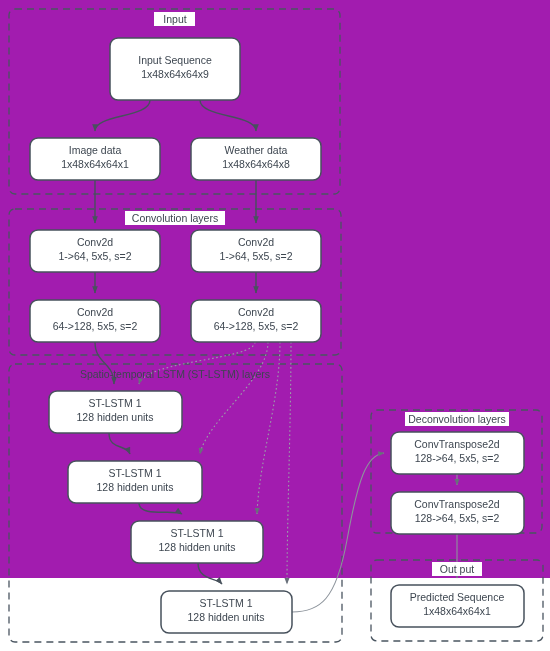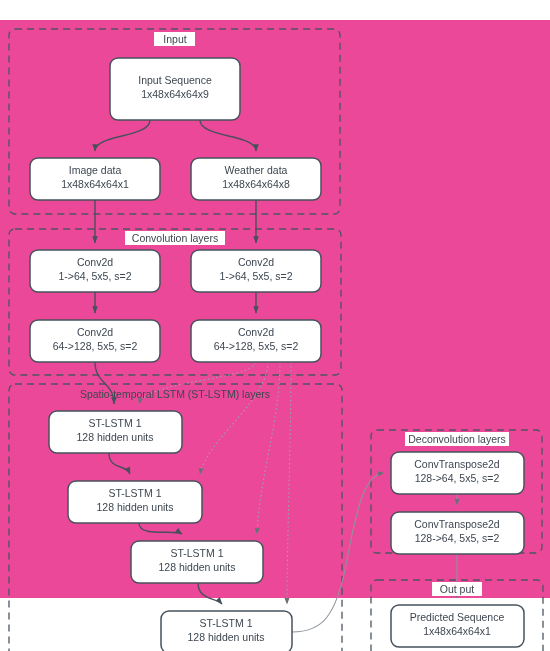--- a/index.html
+++ b/index.html
@@ -1,18 +1,18 @@
 <!DOCTYPE html>
 <html><head>
 <meta charset="utf-8">
 <style>
   html,body{margin:0;padding:0;background:#ffffff;}
   body{width:550px;height:651px;overflow:hidden;
        font-family:"Liberation Sans","DejaVu Sans",sans-serif;}
-  #diagram{position:relative;width:550px;height:578px;background:#ec4899;margin-top:20px;}
+  #diagram{position:relative;width:550px;height:578px;background:#a21caf;}
   svg{position:absolute;left:0;top:0;width:550px;height:651px;}
   .grp-label{font-size:10.5px;fill:#3d4650;}
   .node-text{font-size:10.5px;fill:#3d4650;}
   .grp-rect{fill:none;stroke:#4a5560;stroke-width:1.3;
             stroke-dasharray:7 5;}
   .node-rect{fill:#ffffff;stroke:#47515c;stroke-width:1.5;}
   .edge{fill:none;stroke:#47515c;stroke-width:1.4;}
   .edge-thin{fill:none;stroke:#8d949c;stroke-width:1.1;}
   .edge-dot{fill:none;stroke:#9aa1a9;stroke-width:1.1;
             stroke-dasharray:1.6 2.6;}

